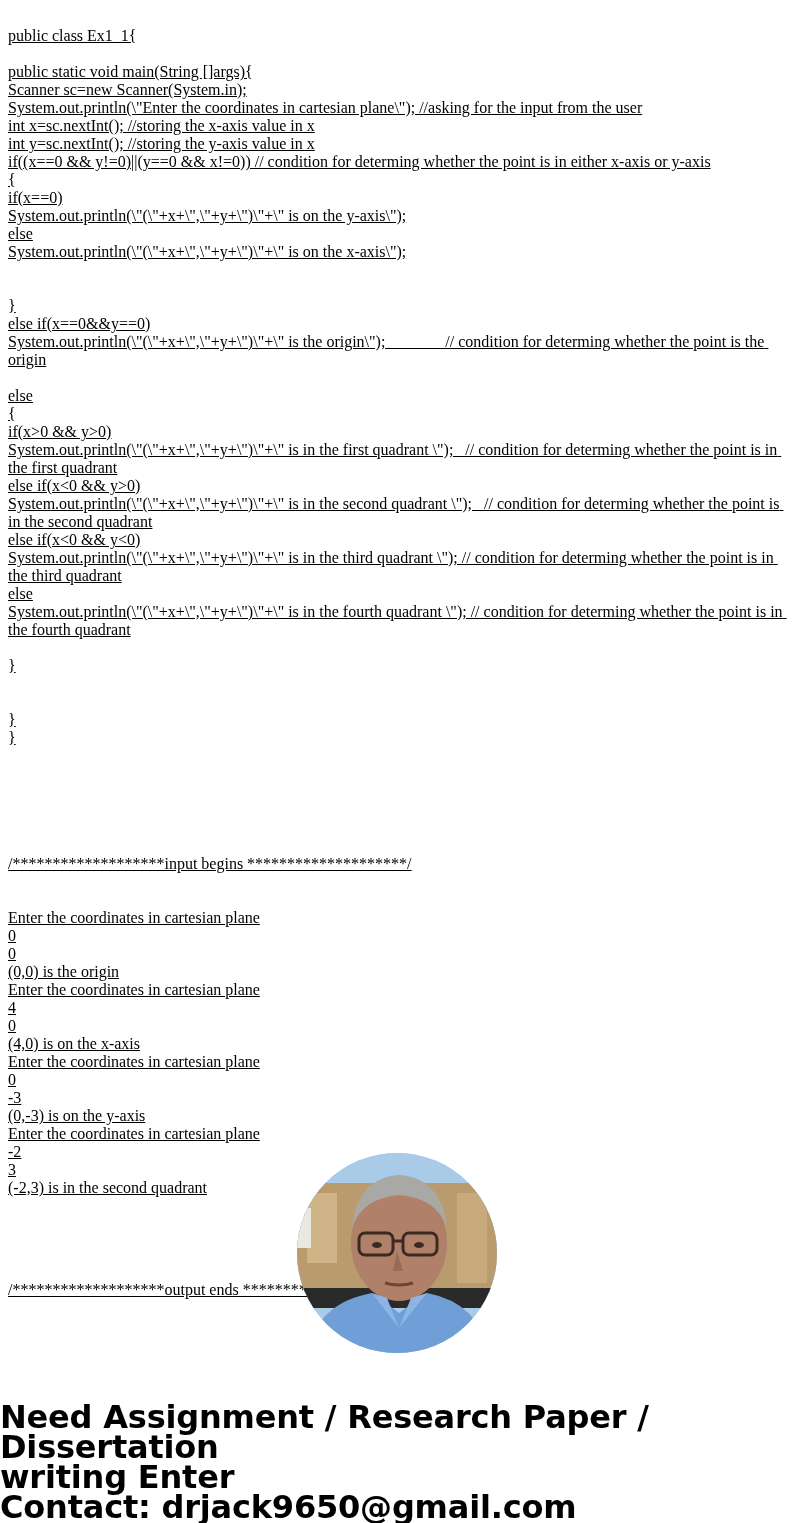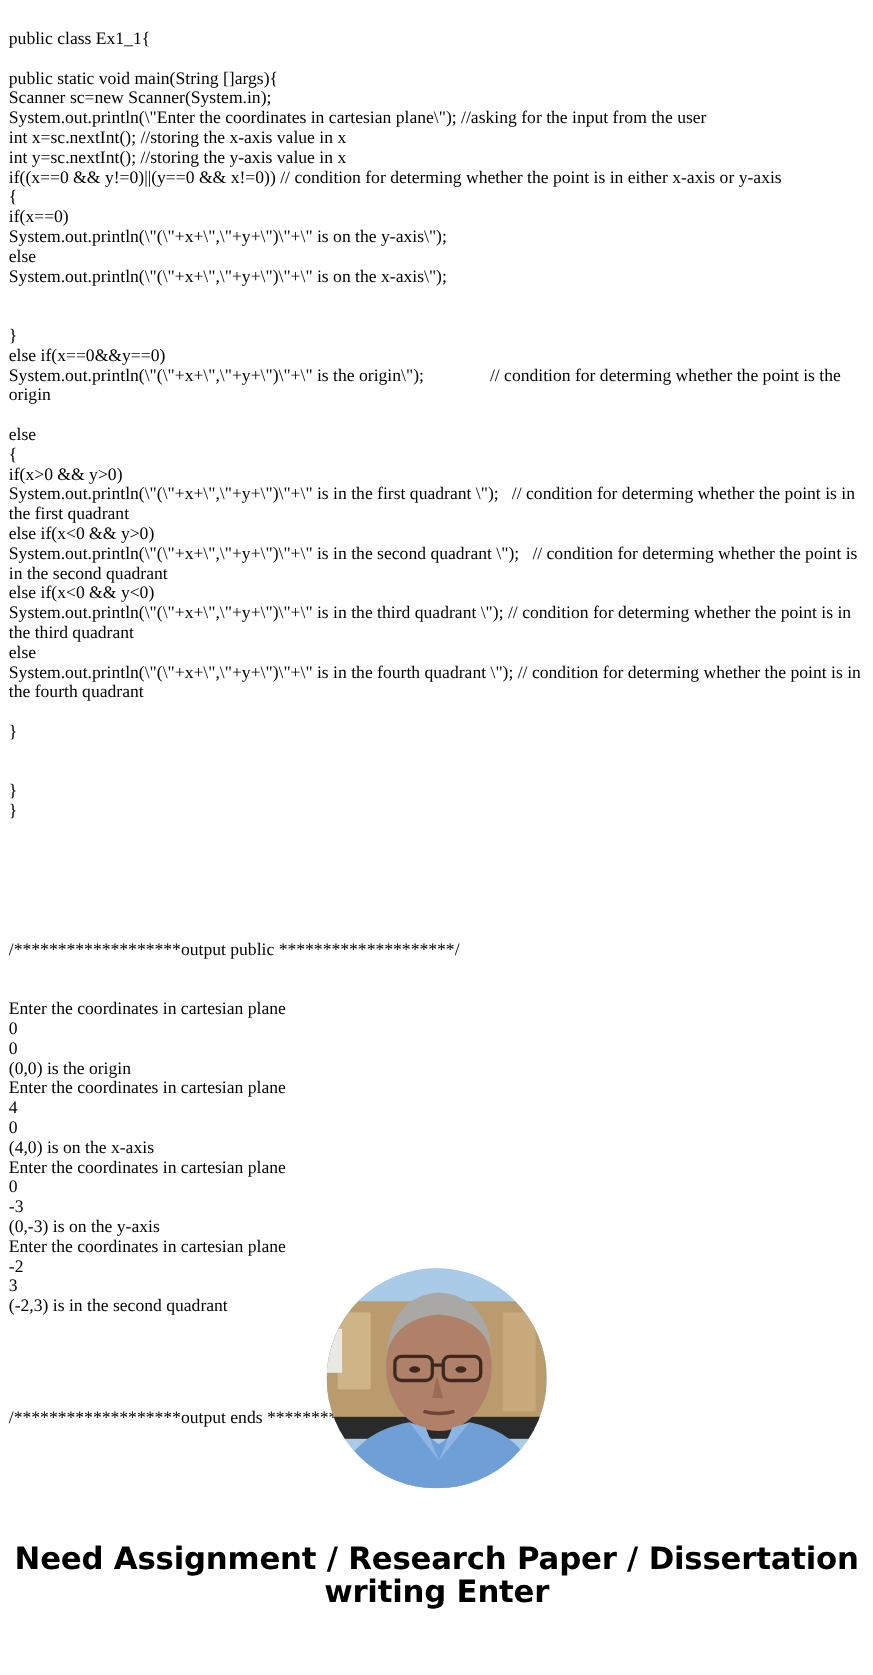--- a/index.html
+++ b/index.html
@@ -21,55 +21,56 @@
       width: 778px;
       font-family: "Liberation Serif", serif;
       font-size: 16px;
       line-height: 18px;
       white-space: pre-wrap;
       word-wrap: break-word;
     }
     .line {
       display: block;
       min-height: 18px;
+      text-decoration: underline;
     }
     .gap-sm { height: 12px; }
     .avatar-wrap {
       position: absolute;
       left: 297px;
       top: 1153px;
       width: 200px;
       height: 200px;
       border-radius: 50%;
       overflow: hidden;
       background: #9fc3e6;
     }
     .avatar-wrap svg { display: block; }
     .promo {
       position: absolute;
       left: 0;
       top: 1402px;
       width: 794px;
-      text-align: center;
+      text-align: left;
       font-family: "DejaVu Sans", sans-serif;
       font-weight: bold;
-      font-size: 28px;
+      font-size: 32px;
       line-height: 30px;
       letter-spacing: -0.2px;
       color: #000000;
     }
     .promo span { display: block; }
   </style>
 </head>
 <body>
 
 <div class="doc">
   <div id="code-block"><span class="line">public class Ex1_1{</span><span class="line"></span><span class="line">public static void main(String []args){</span><span class="line">Scanner sc=new Scanner(System.in);</span><span class="line">System.out.println(\"Enter the coordinates in cartesian plane\"); //asking for the input from the user</span><span class="line">int x=sc.nextInt(); //storing the x-axis value in x</span><span class="line">int y=sc.nextInt(); //storing the y-axis value in x</span><span class="line">if((x==0 &amp;&amp; y!=0)||(y==0 &amp;&amp; x!=0)) // condition for determing whether the point is in either x-axis or y-axis</span><span class="line">{</span><span class="line">if(x==0)</span><span class="line">System.out.println(\"(\"+x+\",\"+y+\")\"+\" is on the y-axis\");</span><span class="line">else</span><span class="line">System.out.println(\"(\"+x+\",\"+y+\")\"+\" is on the x-axis\");</span><span class="line"></span><span class="line"></span><span class="line">}</span><span class="line">else if(x==0&amp;&amp;y==0)</span><span class="line">System.out.println(\"(\"+x+\",\"+y+\")\"+\" is the origin\");               // condition for determing whether the point is the origin</span><span class="line"></span><span class="line">else</span><span class="line">{</span><span class="line">if(x&gt;0 &amp;&amp; y&gt;0)</span><span class="line">System.out.println(\"(\"+x+\",\"+y+\")\"+\" is in the first quadrant \");   // condition for determing whether the point is in the first quadrant</span><span class="line">else if(x&lt;0 &amp;&amp; y&gt;0)</span><span class="line">System.out.println(\"(\"+x+\",\"+y+\")\"+\" is in the second quadrant \");   // condition for determing whether the point is in the second quadrant</span><span class="line">else if(x&lt;0 &amp;&amp; y&lt;0)</span><span class="line">System.out.println(\"(\"+x+\",\"+y+\")\"+\" is in the third quadrant \"); // condition for determing whether the point is in the third quadrant</span><span class="line">else</span><span class="line">System.out.println(\"(\"+x+\",\"+y+\")\"+\" is in the fourth quadrant \"); // condition for determing whether the point is in the fourth quadrant</span><span class="line"></span><span class="line">}</span><span class="line"></span><span class="line"></span><span class="line">}</span><span class="line">}</span><span class="line"></span><span class="line"></span></div>
   <div id="output-block">
-    <span class="line">/*******************output public ********************/</span>
+    <span class="line">/*******************input begins ********************/</span>
     <div id="output-lines"><span class="line">Enter the coordinates in cartesian plane</span><span class="line">0</span><span class="line">0</span><span class="line">(0,0) is the origin</span><span class="line">Enter the coordinates in cartesian plane</span><span class="line">4</span><span class="line">0</span><span class="line">(4,0) is on the x-axis</span><span class="line">Enter the coordinates in cartesian plane</span><span class="line">0</span><span class="line">-3</span><span class="line">(0,-3) is on the y-axis</span><span class="line">Enter the coordinates in cartesian plane</span><span class="line">-2</span><span class="line">3</span><span class="line">(-2,3) is in the second quadrant</span></div>
     <div class="gap-sm"></div>
     <span class="line">/*******************output ends ********************/</span>
   </div>
 </div>
 
 <div class="avatar-wrap">
   <svg width="200" height="200" viewBox="0 0 200 200">
     <rect x="0" y="0" width="200" height="200" fill="#a9cbe8"></rect>
     <rect x="0" y="30" width="200" height="110" fill="#b99b6e"></rect>
@@ -88,13 +89,14 @@
     <path d="M88 130 Q102 134 116 130" stroke="#6e4536" stroke-width="3" fill="none"></path>
     <path d="M10 200 Q20 150 75 140 L102 160 L130 140 Q182 150 192 200 Z" fill="#6f9fd6"></path>
     <path d="M75 140 L102 175 L90 145 Z" fill="#8db5e4"></path>
     <path d="M130 140 L102 175 L114 145 Z" fill="#8db5e4"></path>
   </svg>
 </div>
 
 <div class="promo">
   <span>Need Assignment / Research Paper / Dissertation</span>
   <span>writing Enter</span>
+  <span>Contact: drjack9650@gmail.com</span>
 </div>
 
 </body></html>

